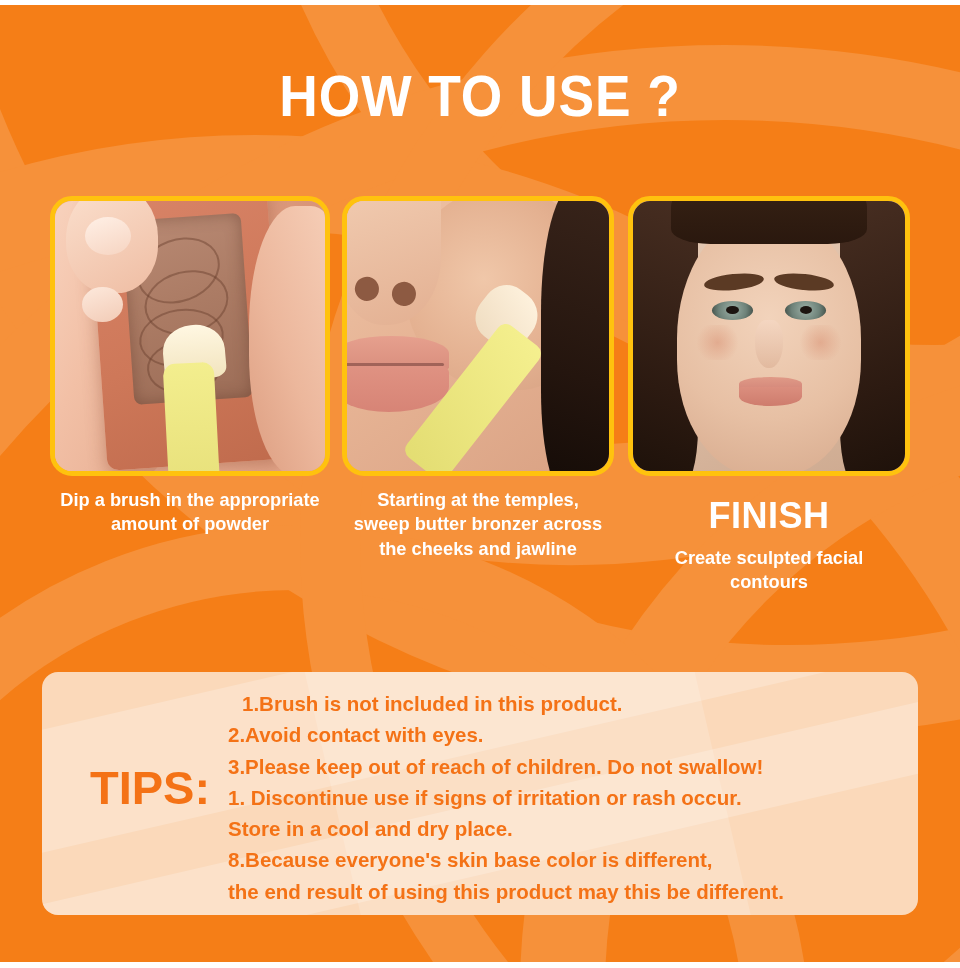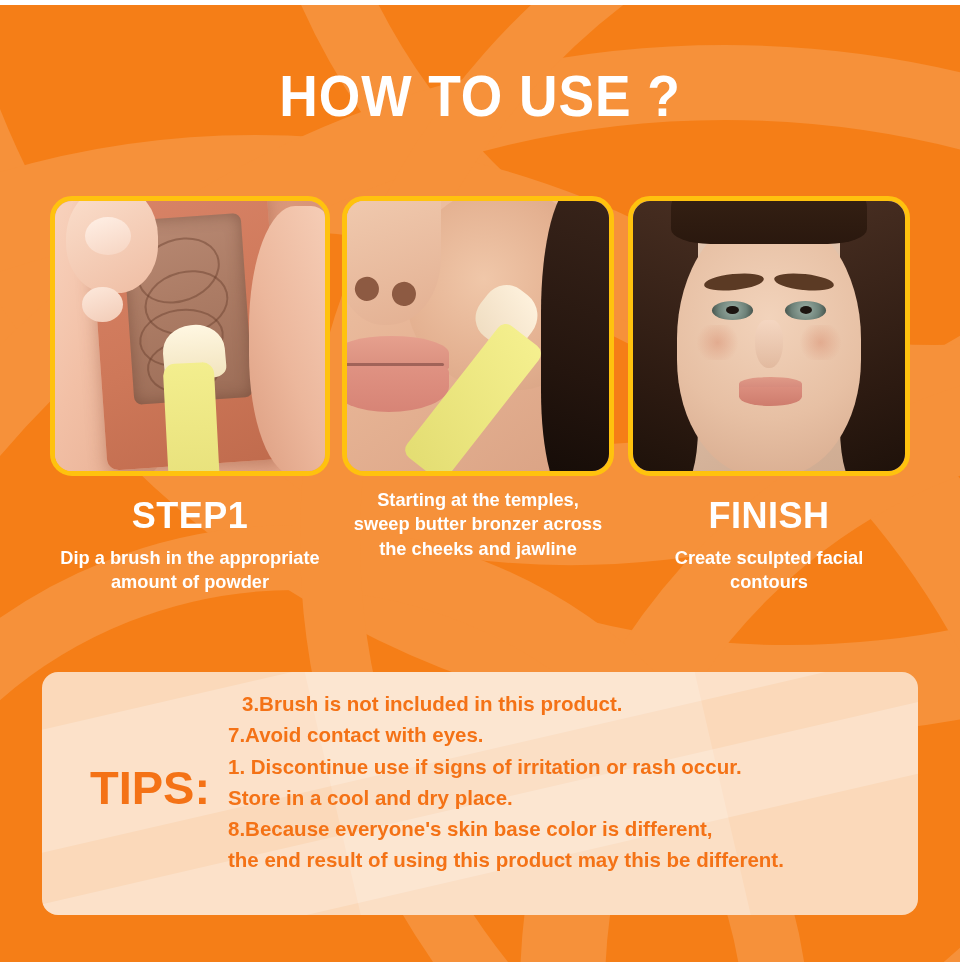--- a/index.html
+++ b/index.html
@@ -223,21 +223,20 @@
           <div class="wave w3"></div>
           <div class="wave w4"></div>
           <div class="thumb"></div>
           <div class="nail1"></div>
           <div class="nail2"></div>
           <div class="fingerR"></div>
           <div class="bristle"></div>
           <div class="handle"></div>
         </div>
       </div>
-      <div class="step-title">STEP1</div>
       <div class="step-desc">Dip a brush in the appropriate amount of powder</div>
     </div>
 
     <div class="step b">
       <div class="frame">
         <div class="photo p2">
           <div class="cheek"></div>
           <div class="nose"></div>
           <div class="nos1"></div>
           <div class="nos2"></div>
@@ -279,22 +278,23 @@
   </div>
 
   <div class="tips-panel">
     <div class="tips-sheen sh3"></div>
     <div class="tips-sheen sh1"></div>
     <div class="tips-sheen sh2"></div>
 
     <div class="tips-label">TIPS:</div>
 
     <div class="tips-list">
-      <div class="tip indent">3.Brush is not included in this product.</div>
-      <div class="tip">7.Avoid contact with eyes.</div>
+      <div class="tip indent">1.Brush is not included in this product.</div>
+      <div class="tip">2.Avoid contact with eyes.</div>
+      <div class="tip">3.Please keep out of reach of children. Do not swallow!</div>
       <div class="tip">1. Discontinue use if signs of irritation or rash occur.</div>
       <div class="tip">Store in a cool and dry place.</div>
       <div class="tip">8.Because everyone's skin base color is different,</div>
       <div class="tip">the end result of using this product may this be different.</div>
     </div>
   </div>
 
 </div>
 
 </body></html>

